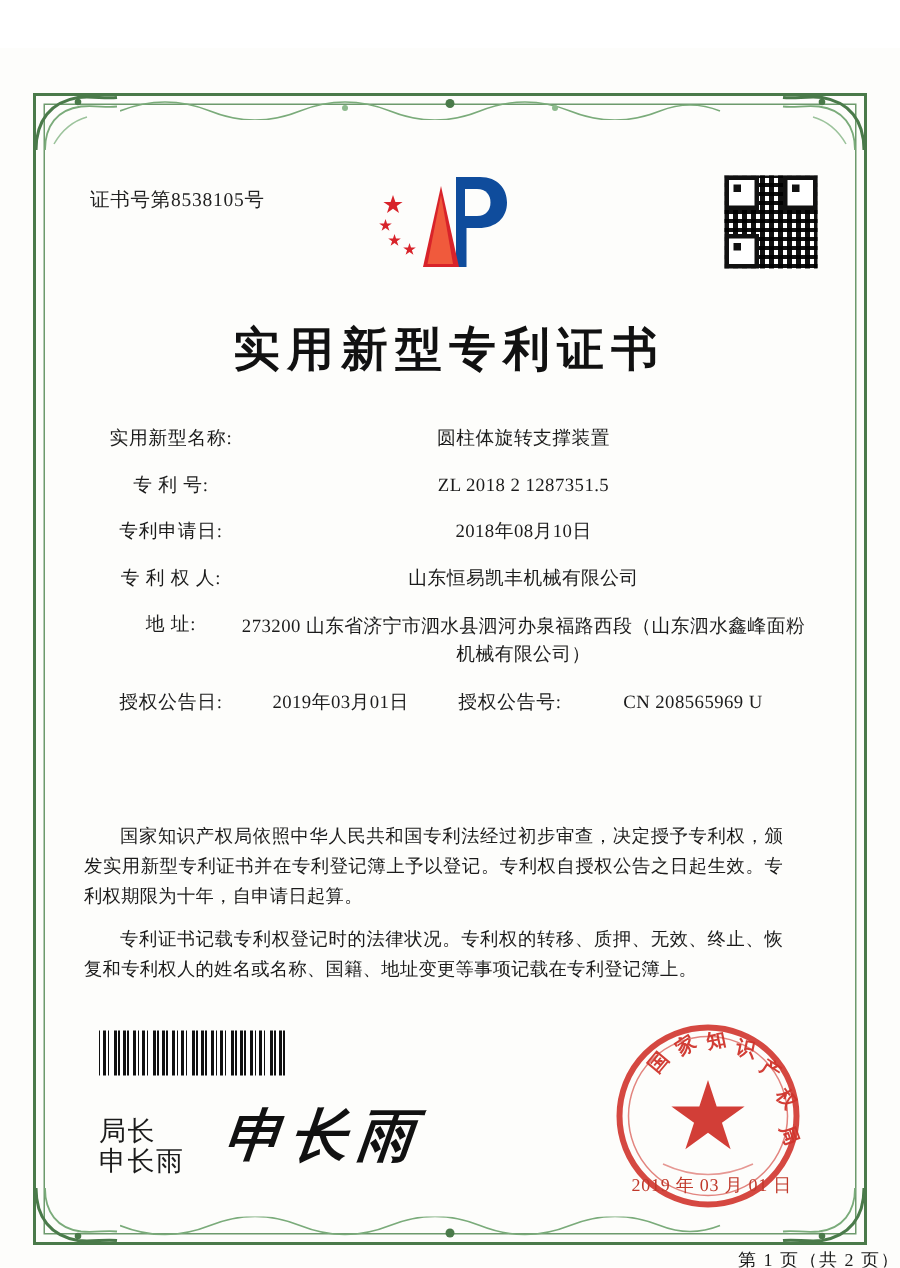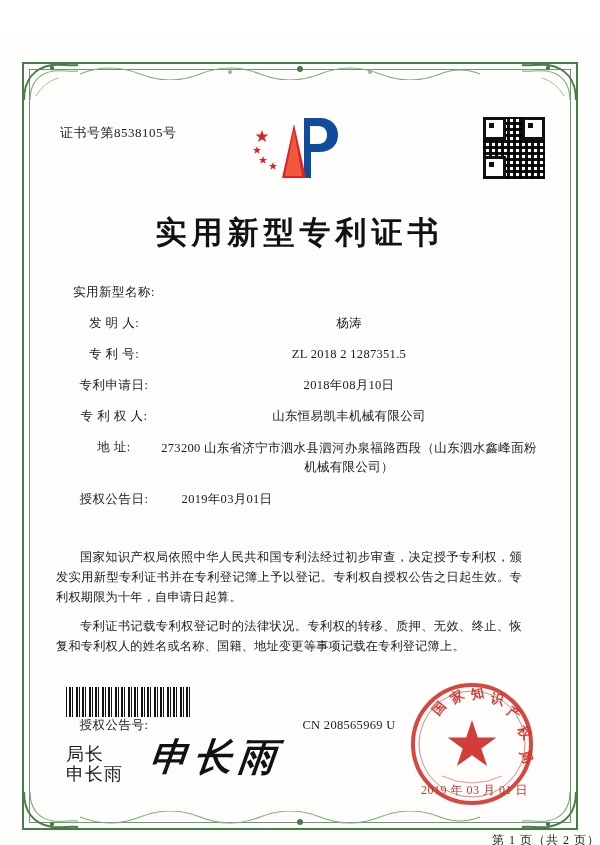--- a/index.html
+++ b/index.html
@@ -151,21 +151,20 @@
   .field-value {
     flex: 1 1 auto;
     letter-spacing: 0.3px;
   }
   .field-row.addr .field-value {
     line-height: 19px;
   }
   .inline-pair {
     display: flex;
     width: 100%;
-    flex-direction: column;
   }
   .inline-pair .left {
     width: 226px;
     flex: 0 0 226px;
     display: flex;
   }
   .inline-pair .right {
     flex: 1 1 auto;
     display: flex;
   }
@@ -340,26 +339,23 @@
     <div class="qr-eye tr"></div>
     <div class="qr-eye bl"></div>
   </div>
 
   <div class="title">实用新型专利证书</div>
 
   <div class="fields">
 
     <div class="field-row">
       <div class="field-label">实用新型名称:</div>
-    </div>
-
-    <div class="field-row">
-      <div class="field-label">发 明 人:</div>
-      <div class="field-value">杨涛</div>
-    </div>
+      <div class="field-value">圆柱体旋转支撑装置</div>
+    </div>
+
 
     <div class="field-row">
       <div class="field-label">专 利 号:</div>
       <div class="field-value">ZL 2018 2 1287351.5</div>
     </div>
 
     <div class="field-row">
       <div class="field-label">专利申请日:</div>
       <div class="field-value">2018年08月10日</div>
     </div>

